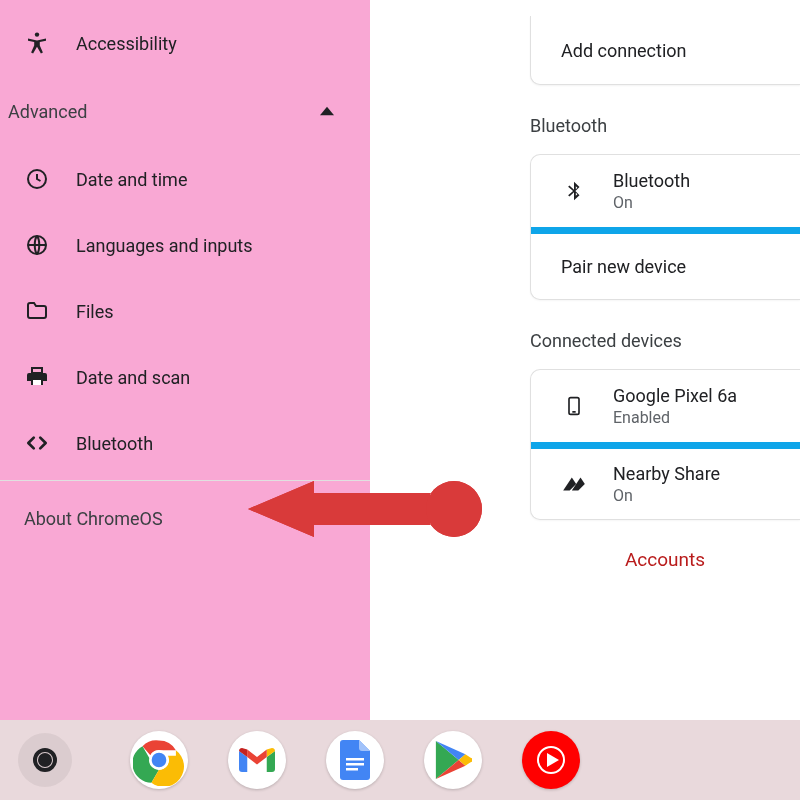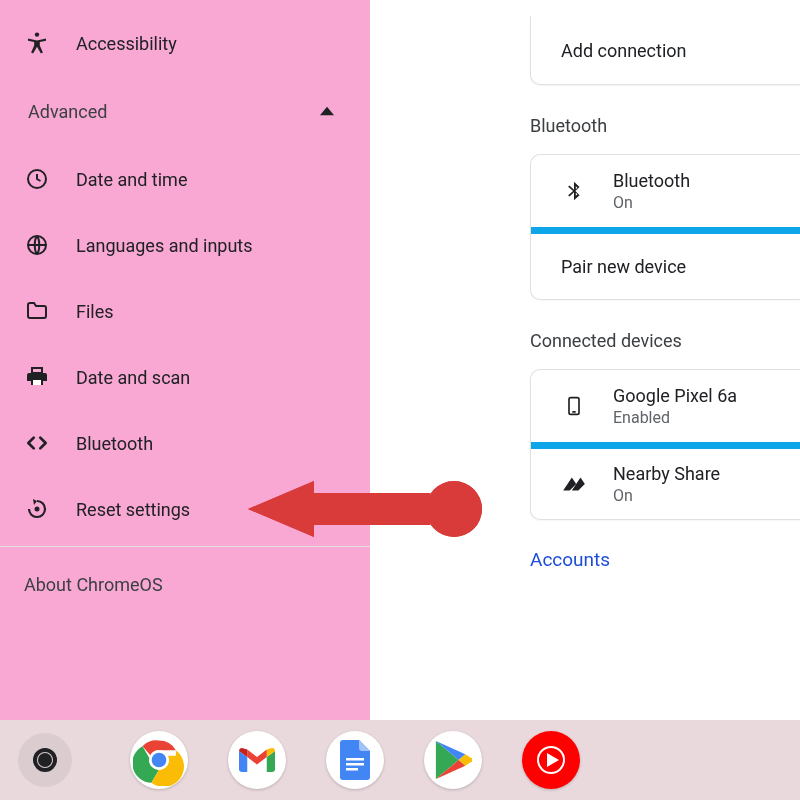--- a/index.html
+++ b/index.html
@@ -37,21 +37,21 @@
   }
   .sidebar-item .label {
     margin-left: 26px;
     font-size: 18px;
     color: #202124;
   }
   .advanced-row {
     display: flex;
     align-items: center;
     height: 70px;
-    padding-left: 28px;
+    padding-left: 8px;
     font-size: 18px;
     color: #3c4043;
     cursor: pointer;
     justify-content: space-between;
     padding-right: 36px;
   }
   .divider { height: 1px; background: #e0e0e0; margin-top: 4px; }
   .about-row {
     padding-left: 24px;
     height: 74px;
@@ -153,23 +153,24 @@
     border-radius: 50%;
     background: #fff;
     box-shadow: 0 1px 3px rgba(0,0,0,0.2);
     display: flex;
     align-items: center;
     justify-content: center;
     cursor: pointer;
   }
   .accounts-hint {
     font-size: 19px;
-    color: #1d4ed8;
+    color: #b91c1c;
     padding-top: 28px;
     padding-left: 0;
+    text-align: center;
   }
 </style>
 </head>
 <body>
 
 <div class="layout">
   <div class="sidebar">
 
     <div class="sidebar-item">
       <span class="icon">
@@ -235,30 +236,20 @@
     <div class="sidebar-item">
       <span class="icon">
         <svg width="26" height="26" viewBox="0 0 24 24" fill="none" stroke="currentColor" stroke-width="2.5" stroke-linecap="round" stroke-linejoin="round">
             <polyline points="9 7 4 12 9 17"></polyline>
             <polyline points="15 7 20 12 15 17"></polyline>
           </svg>
       </span>
       <span class="label">Bluetooth</span>
     </div>
 
-    <div class="sidebar-item">
-      <span class="icon">
-        <svg width="24" height="24" viewBox="0 0 24 24" fill="none" stroke="currentColor" stroke-width="2.2">
-            <path d="M4 12a8 8 0 108-8"></path>
-            <polyline points="8 2 12 4 9 8" fill="currentColor" stroke="none"></polyline>
-            <circle cx="12" cy="12" r="2.5" fill="currentColor" stroke="none"></circle>
-          </svg>
-      </span>
-      <span class="label">Reset settings</span>
-    </div>
 
     <div class="divider"></div>
 
     <div class="about-row">
       <span>About ChromeOS</span>
     </div>
   </div>
 
   <div class="main" style="padding-left:160px;">
 

